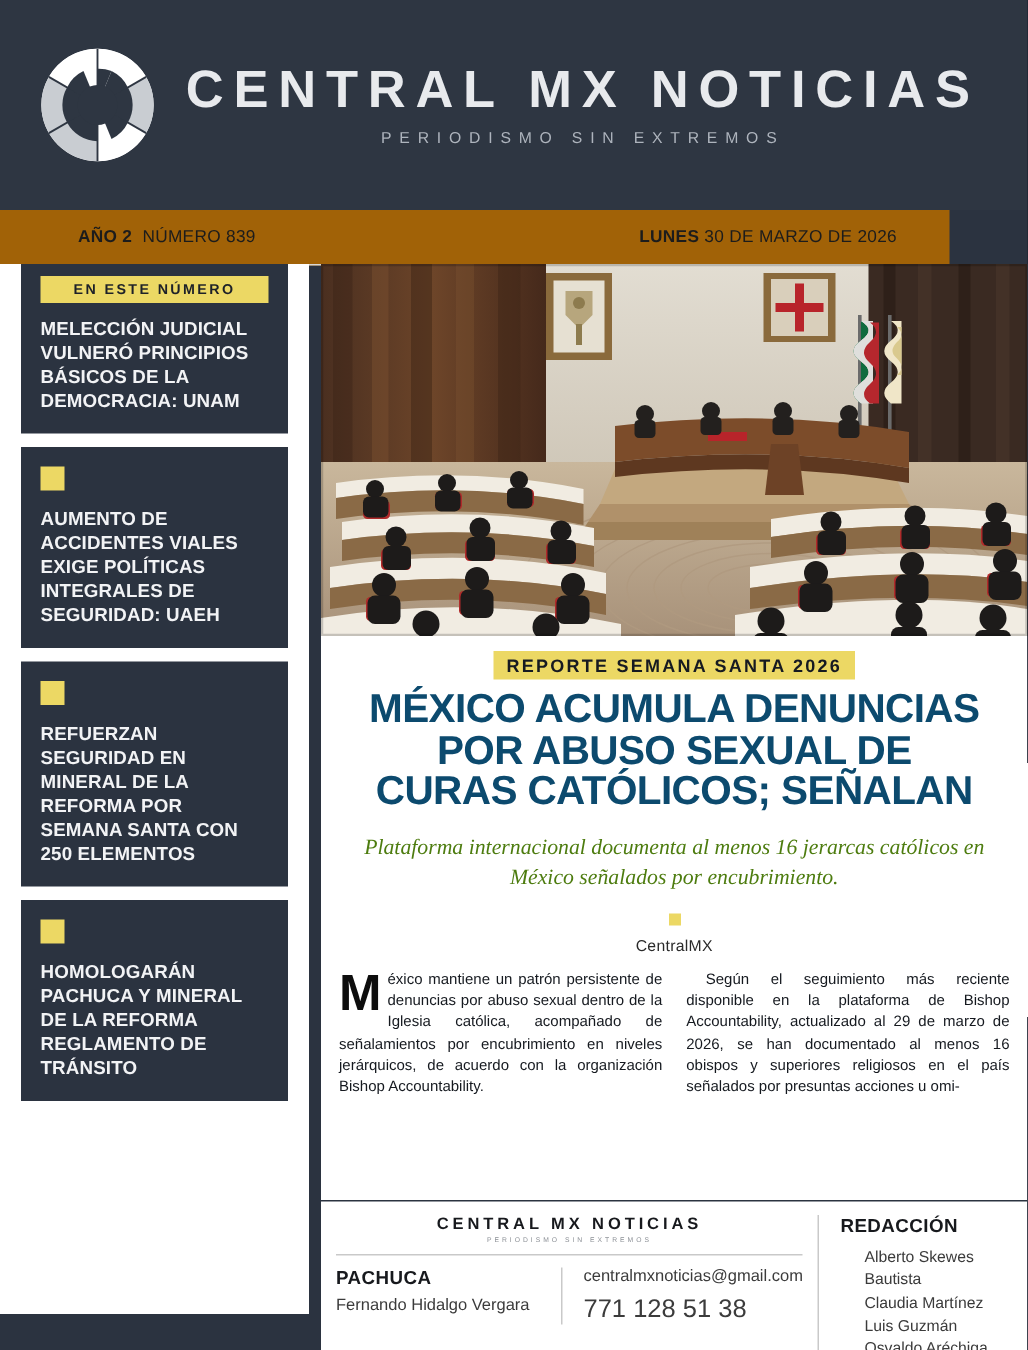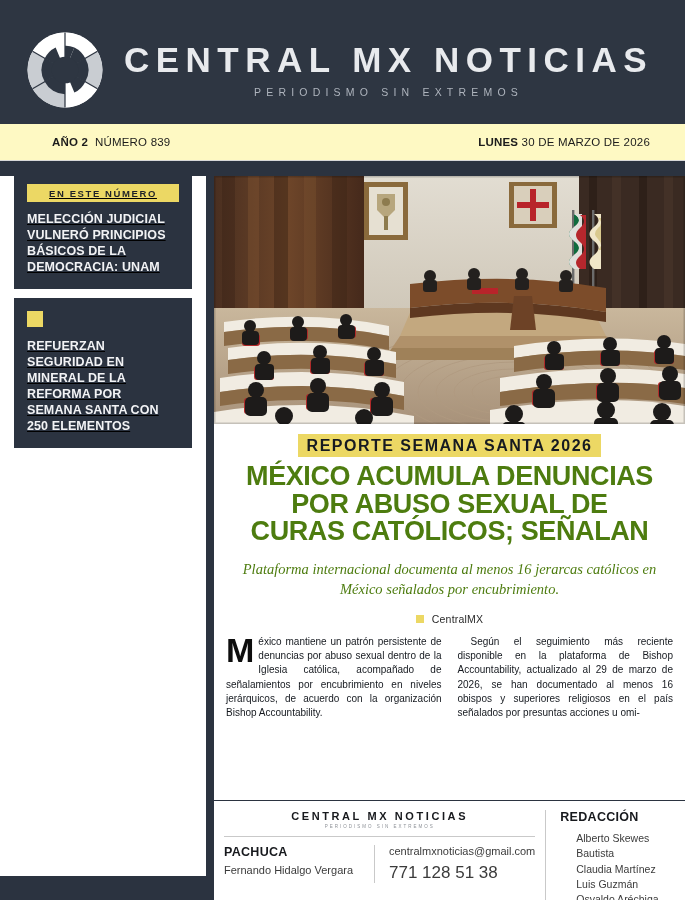--- a/index.html
+++ b/index.html
@@ -25,37 +25,37 @@
     letter-spacing:6.5px;line-height:1;white-space:nowrap;
     font-family:"Liberation Sans",sans-serif;
   }
   .brand-sub{
     margin-top:9px;font-size:10.5px;color:#aeb4bd;letter-spacing:5.2px;
     white-space:nowrap;font-weight:400;
   }
 
   
   .infobar{
-    position:absolute;left:0;top:124px;width:685px;height:36px;
-    background:#fef9c3;display:flex;align-items:center;
+    position:absolute;left:0;top:140px;width:633px;height:36px;
+    background:#a16207;display:flex;align-items:center;
     border-bottom:1px solid #d8d8d8;
   }
   .infobar .left{position:absolute;left:52px;font-size:11.5px;color:#1c1c1c;letter-spacing:.2px;}
   .infobar .left b{font-weight:700;}
   .infobar .right{position:absolute;right:35px;font-size:11.5px;color:#1c1c1c;letter-spacing:.2px;}
   .infobar .right b{font-weight:700;}
 
   
   .sidebar{
     position:absolute;left:0;top:176px;width:206px;height:700px;
     background:#ffffff;padding:0;
   }
   .side-card{
     position:relative;background:#2b3340;margin:0 14px 9px 14px;
-    padding:11px 13px 14px 13px;box-sizing:border-box;text-decoration:underline;
+    padding:11px 13px 14px 13px;box-sizing:border-box;
   }
   .side-card.first{padding-top:8px;}
   .kicker-banner{
     display:block;background:#ecd864;color:#1d2128;
     font-size:9.5px;font-weight:700;letter-spacing:1.6px;
     text-align:center;padding:3.5px 0 3px 0;margin:0 0 9px 0;
     white-space:nowrap;
   }
   .sq{display:block;width:16px;height:16px;background:#ecd864;margin:2px 0 11px 0;}
   .side-title{
@@ -71,38 +71,39 @@
   .photo svg{display:block;width:471px;height:248px;}
 
   
   .article{
     position:absolute;left:214px;top:424px;width:471px;height:376px;
     background:#ffffff;padding:10px 12px 0 12px;box-sizing:border-box;
   }
   .hl-kicker-wrap{text-align:center;margin:0 0 6px 0;}
   .hl-kicker{
     display:inline-block;background:#ecd864;color:#161a21;
-    font-size:16px;font-weight:700;letter-spacing:1.5px;
+    font-size:12px;font-weight:700;letter-spacing:1.5px;
     padding:3px 9px 2px 9px;white-space:nowrap;
   }
   .headline{
-    text-align:center;color:#4d7c0f;font-weight:700;
+    text-align:center;color:#0c4a6e;font-weight:700;
     font-size:27px;line-height:1.02;letter-spacing:-.4px;
     margin:2px 0 0 0;text-transform:uppercase;
     font-family:"Liberation Sans",sans-serif;
   }
   .headline span{display:block;}
   .deck{
     text-align:center;color:#4d7c0f;
     font-family:"Liberation Serif",serif;font-style:italic;
     font-size:14.5px;line-height:1.42;margin:13px 14px 0 14px;
   }
   .byline{
     display:flex;align-items:center;justify-content:center;gap:8px;
     margin:13px 0 10px 0;
+    flex-direction:column;
   }
   .byline .bsq{width:8px;height:8px;background:#ecd864;display:block;}
   .byline .bname{font-size:10.5px;color:#2a2a2a;letter-spacing:.2px;}
 
   .cols{display:flex;gap:16px;margin-top:2px;}
   .col{
     flex:1 1 0;font-family:Liberation Sans, sans-serif;
     font-size:10px;line-height:1.43;color:#15191f;
     text-align:justify;hyphens:auto;
   }
@@ -201,26 +202,34 @@
     </div>
   </div>
 
   <aside class="sidebar">
 
     <div class="side-card first">
       <span class="kicker-banner">EN ESTE NÚMERO</span>
       <div class="side-title">MELECCIÓN JUDICIAL VULNERÓ PRINCIPIOS BÁSICOS DE LA DEMOCRACIA: UNAM</div>
     </div>
 
+    <div class="side-card">
+      <span class="sq"></span>
+      <div class="side-title">AUMENTO DE ACCIDENTES VIALES EXIGE POLÍTICAS INTEGRALES DE SEGURIDAD: UAEH</div>
+    </div>
 
     <div class="side-card">
       <span class="sq"></span>
       <div class="side-title">REFUERZAN SEGURIDAD EN MINERAL DE LA REFORMA POR SEMANA SANTA CON 250 ELEMENTOS</div>
     </div>
 
+    <div class="side-card">
+      <span class="sq"></span>
+      <div class="side-title">HOMOLOGARÁN PACHUCA Y MINERAL DE LA REFORMA REGLAMENTO DE TRÁNSITO</div>
+    </div>
 
 
   </aside>
 
   <figure class="photo" style="margin:0;">
     <svg viewBox="0 0 471 248" xmlns="http://www.w3.org/2000/svg" aria-hidden="true">
       <defs>
         <linearGradient id="wall" x1="0" y1="0" x2="0" y2="1">
           <stop offset="0" stop-color="#e2ddd2"></stop>
             <stop offset="1" stop-color="#cfc7b8"></stop>

